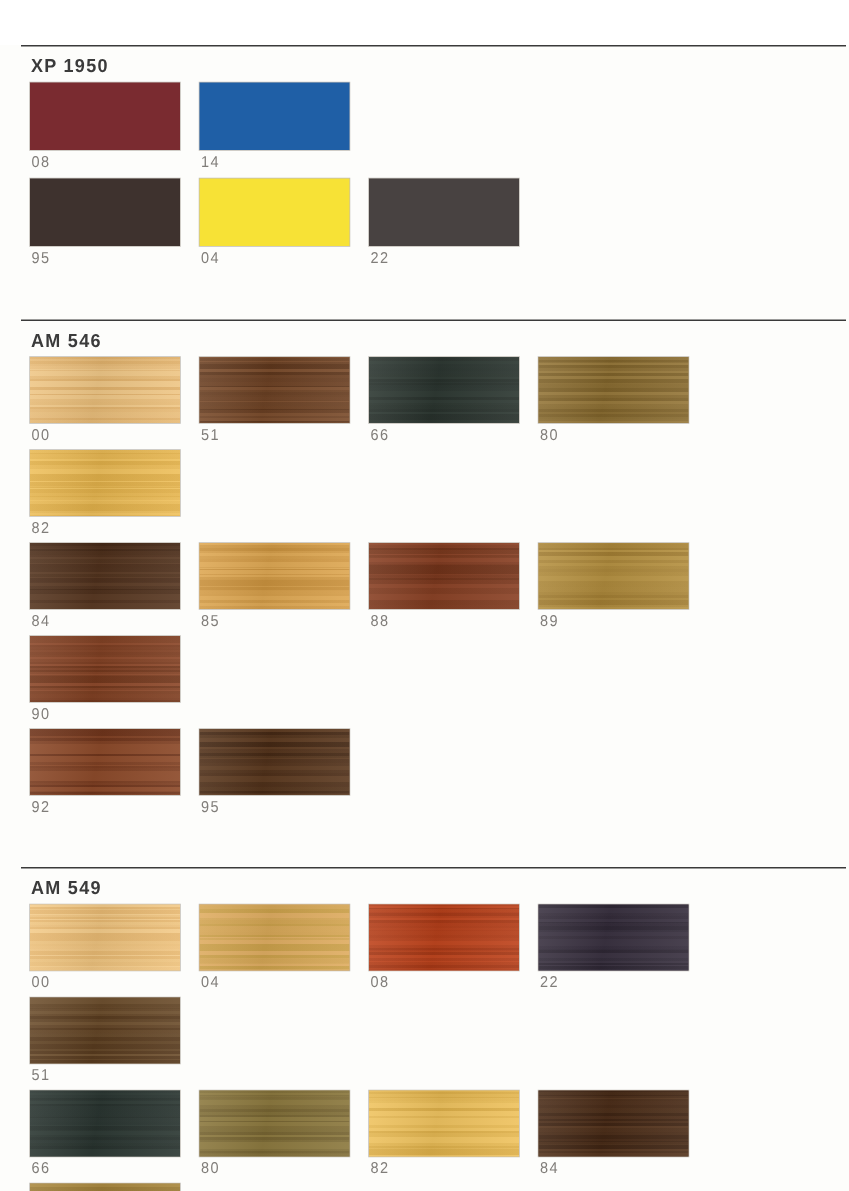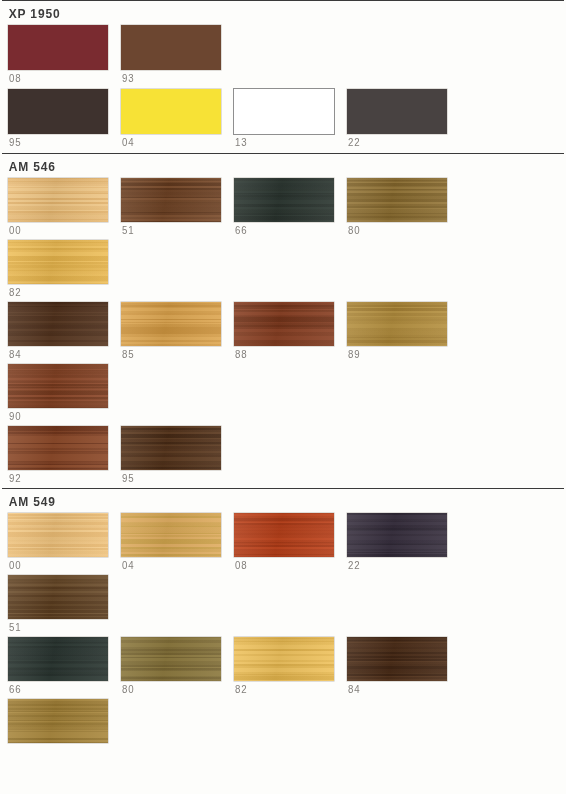--- a/index.html
+++ b/index.html
@@ -15,21 +15,22 @@
   }
   #sheet {
     position: relative;
     width: 566px;
     height: 794px;
     background: #fdfdfb;
   }
 
   .section {
     position: relative;
-    padding: 0 0 0 0;
+    padding: 0 0 0 12px;
+    margin-top: 30px;
   }
   .section-rule {
     height: 0;
     border-top: 1.3px solid #3a3a3a;
     margin: 0 2px 0 2px;
   }
   .section-title {
     font-size: 12.5px;
     font-weight: bold;
     letter-spacing: 0.9px;
@@ -83,36 +84,32 @@
 <div id="sheet">
     <div class="section sec-xp">
       <div class="section-rule"></div>
       <div class="section-title">XP 1950</div>
       <div class="grid">
         <div class="cell">
           <div class="swatch" style="background: rgb(122, 43, 48);"></div>
           <div class="code">08</div>
         </div>
         <div class="cell">
-          <div class="swatch" style="background: rgb(108, 70, 48);"></div>
-          <div class="code">93</div>
+          <div class="swatch" style="background: rgb(31, 95, 166);"></div>
+          <div class="code">14</div>
         </div>
       </div>
       <div class="grid">
         <div class="cell">
           <div class="swatch" style="background: rgb(62, 50, 46);"></div>
           <div class="code">95</div>
         </div>
         <div class="cell">
           <div class="swatch" style="background: rgb(247, 226, 54);"></div>
           <div class="code">04</div>
-        </div>
-        <div class="cell">
-          <div class="swatch outline" style="background: rgb(255, 255, 255);"></div>
-          <div class="code">13</div>
         </div>
         <div class="cell">
           <div class="swatch" style="background: rgb(72, 66, 65);"></div>
           <div class="code">22</div>
         </div>
       </div>
     </div>
     <div class="section">
       <div class="section-rule"></div>
       <div class="section-title">AM 546</div>

